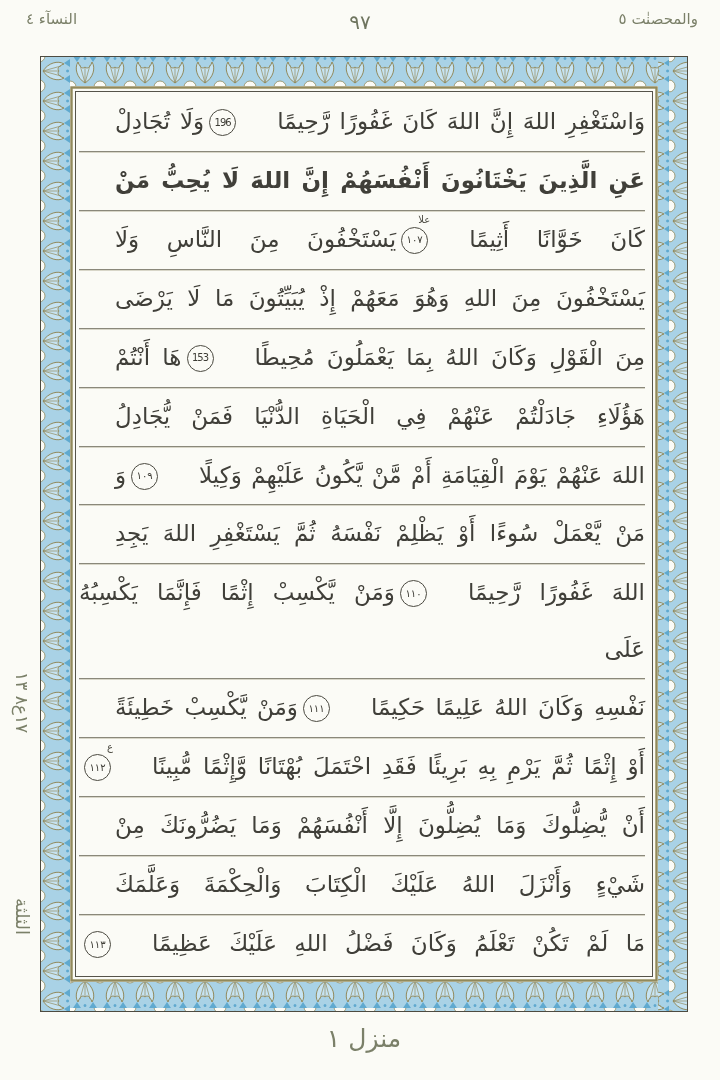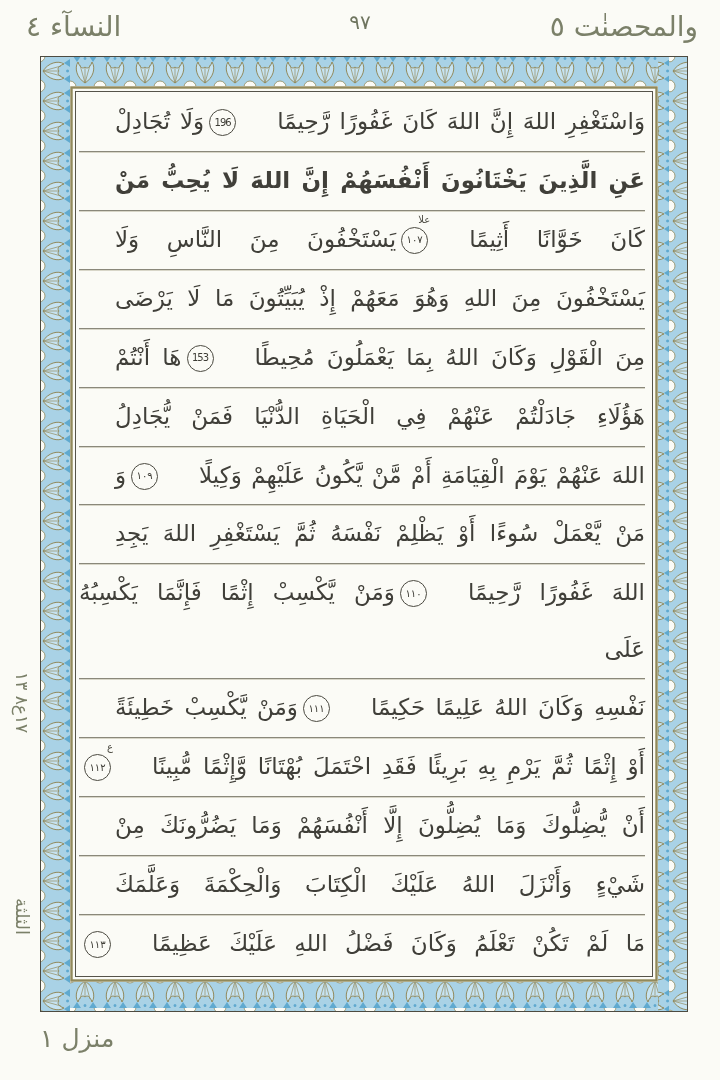--- a/index.html
+++ b/index.html
@@ -3,21 +3,21 @@
 <meta charset="utf-8">
 <style>
   html,body{margin:0;padding:0;}
   body{
     width:720px;height:1080px;position:relative;overflow:hidden;
     background:#fbfbf6;
     font-family:"DejaVu Sans", sans-serif;
     color:#44443d;
   }
   
-  .hdr{position:absolute;top:10px;height:40px;font-size:28px;color:#7b8069;white-space:nowrap;}
+  .hdr{position:absolute;top:10px;height:40px;font-size:15px;color:#7b8069;white-space:nowrap;}
   .hdr-surah{left:26px;}
   .hdr-page{left:310px;width:100px;text-align:center;font-size:20px;color:#6f755f;}
   .hdr-juz{right:22px;}
   
   .frame-svg{position:absolute;left:40px;top:56px;}
   
   .text-block{
     position:absolute;left:79px;top:93px;width:566px;height:880px;
     display:flex;flex-direction:column;
   }
@@ -50,21 +50,21 @@
   .margin-mark{
     position:absolute;color:#7b8069;
     writing-mode:vertical-rl;
     font-size:17px;letter-spacing:1px;white-space:nowrap;
   }
   .ruku-mark{left:12px;top:672px;}
   .hizb-mark{left:12px;top:898px;font-size:18px;}
   
   .footer{
     position:absolute;left:40px;top:1024px;width:648px;
-    text-align:left;font-size:25px;color:#7b8069;
+    text-align:center;font-size:25px;color:#7b8069;
   }
 </style>
 </head>
 <body>
 
 <div class="hdr hdr-surah" dir="rtl">النسآء ٤</div>
 <div class="hdr hdr-page">٩٧</div>
 <div class="hdr hdr-juz" dir="rtl">والمحصنٰت ٥</div>
 
 <svg class="frame-svg" width="648" height="956" viewBox="0 0 648 956" aria-hidden="true">

